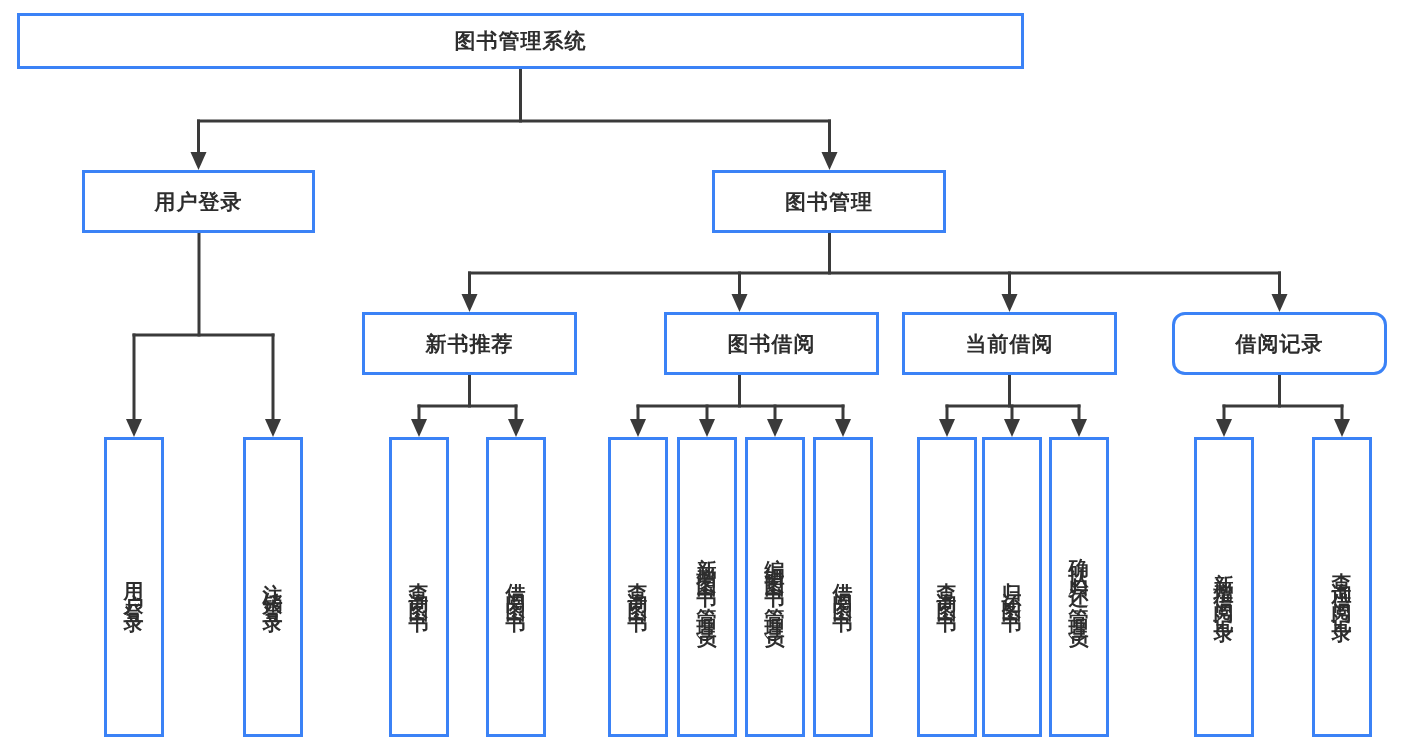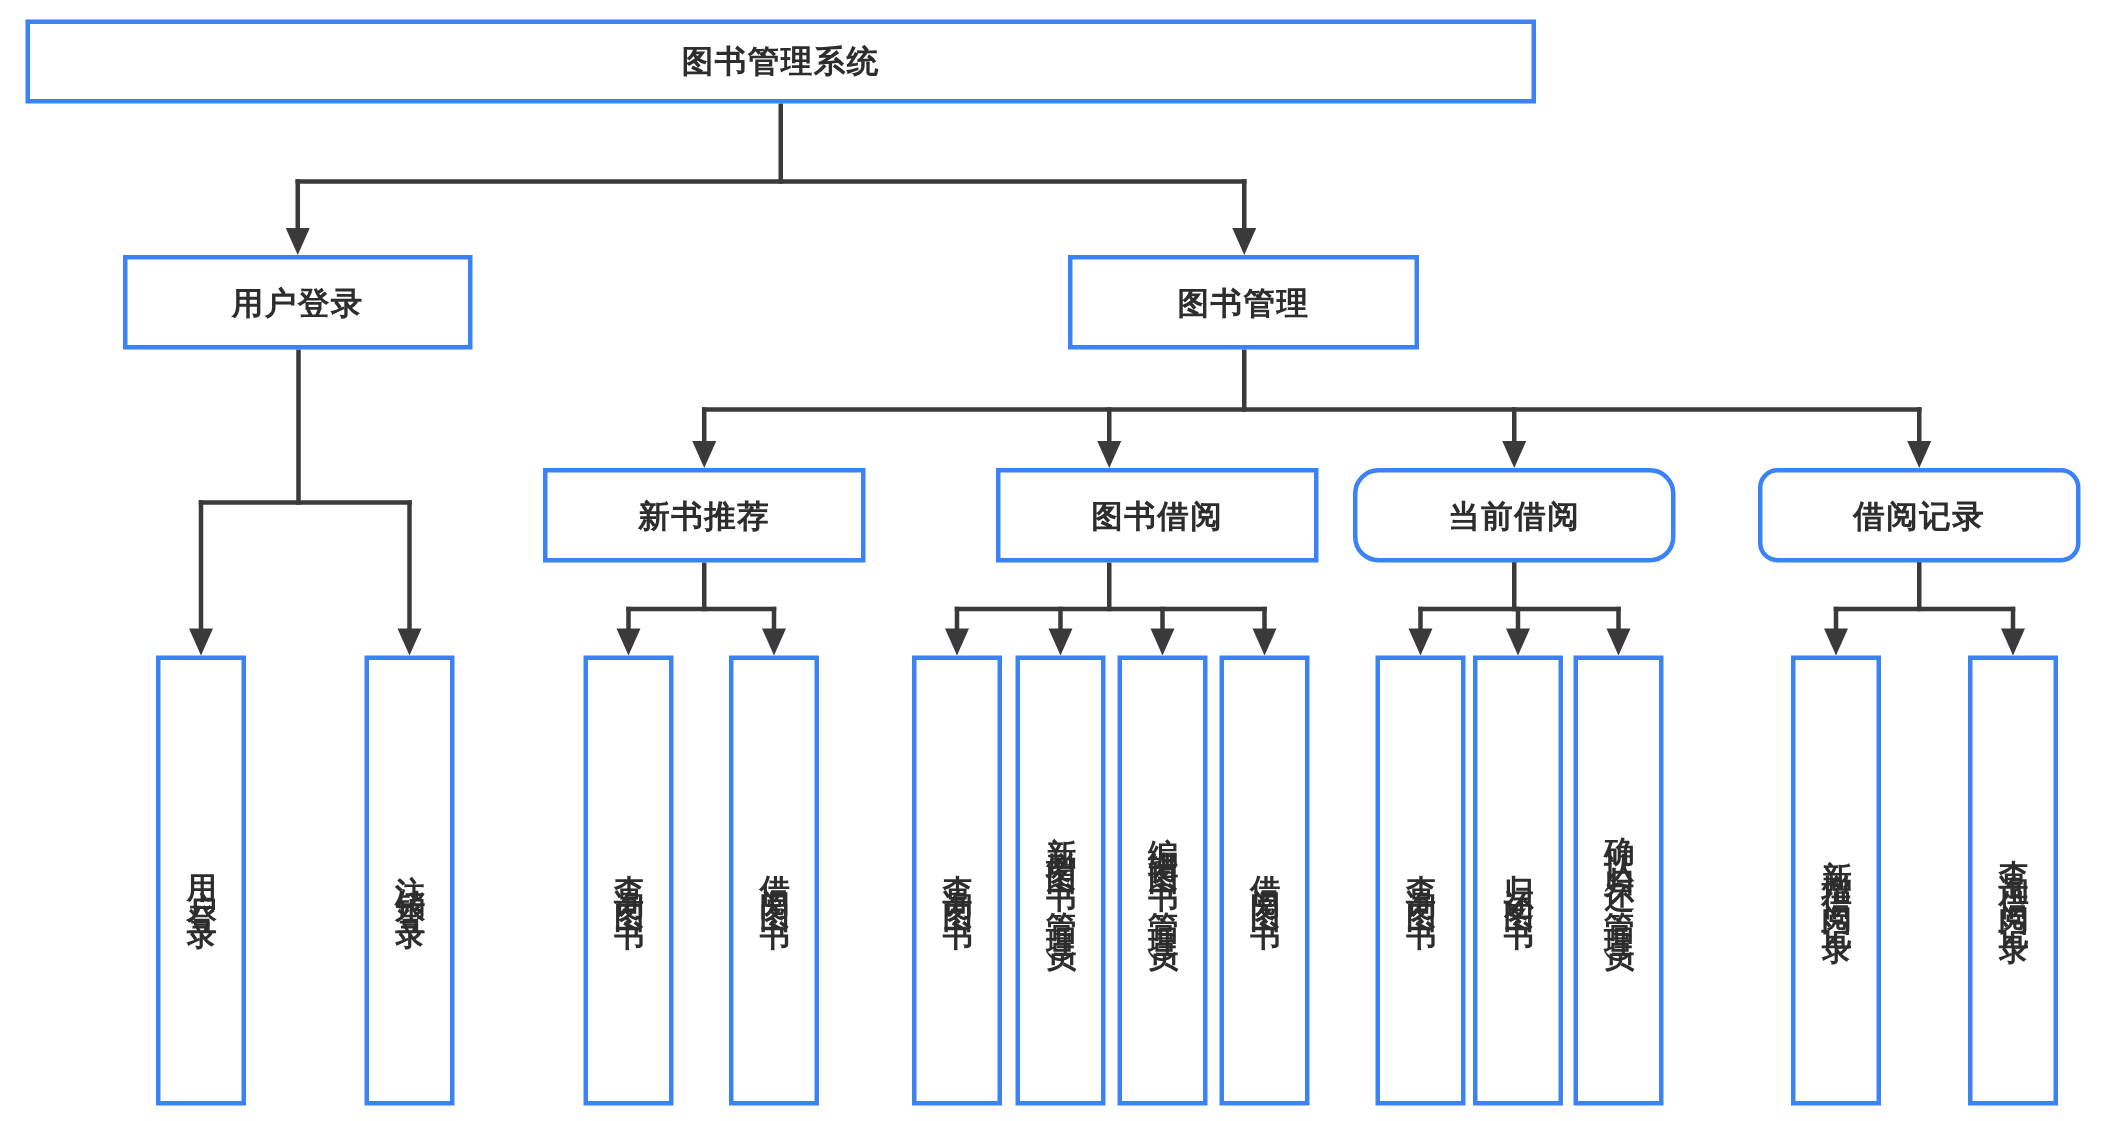--- a/index.html
+++ b/index.html
@@ -102,21 +102,21 @@
   <div class="box" style="left:362px;top:312px;width:215px;height:63px;">
     <span class="h-label">新书推荐</span>
   </div>
 
   <div class="box" style="left:712px;top:170px;width:234px;height:63px;">
     <span class="h-label">图书管理</span>
   </div>
   <div class="box" style="left:632px;top:312px;width:215px;height:63px;margin-left:32px;">
     <span class="h-label">图书借阅</span>
   </div>
-  <div class="box" style="left:902px;top:312px;width:215px;height:63px;border-radius:17px;">
+  <div class="box" style="left:902px;top:312px;width:215px;height:63px;">
     <span class="h-label">当前借阅</span>
   </div>
   <div class="box" style="left:1172px;top:312px;width:215px;height:63px;border-radius:13px;">
     <span class="h-label">借阅记录</span>
   </div>
 
   <div class="box leaf" style="left:104px;">
     <span class="v-label">用户登录</span>
   </div>
   <div class="box leaf" style="left:243px;">

